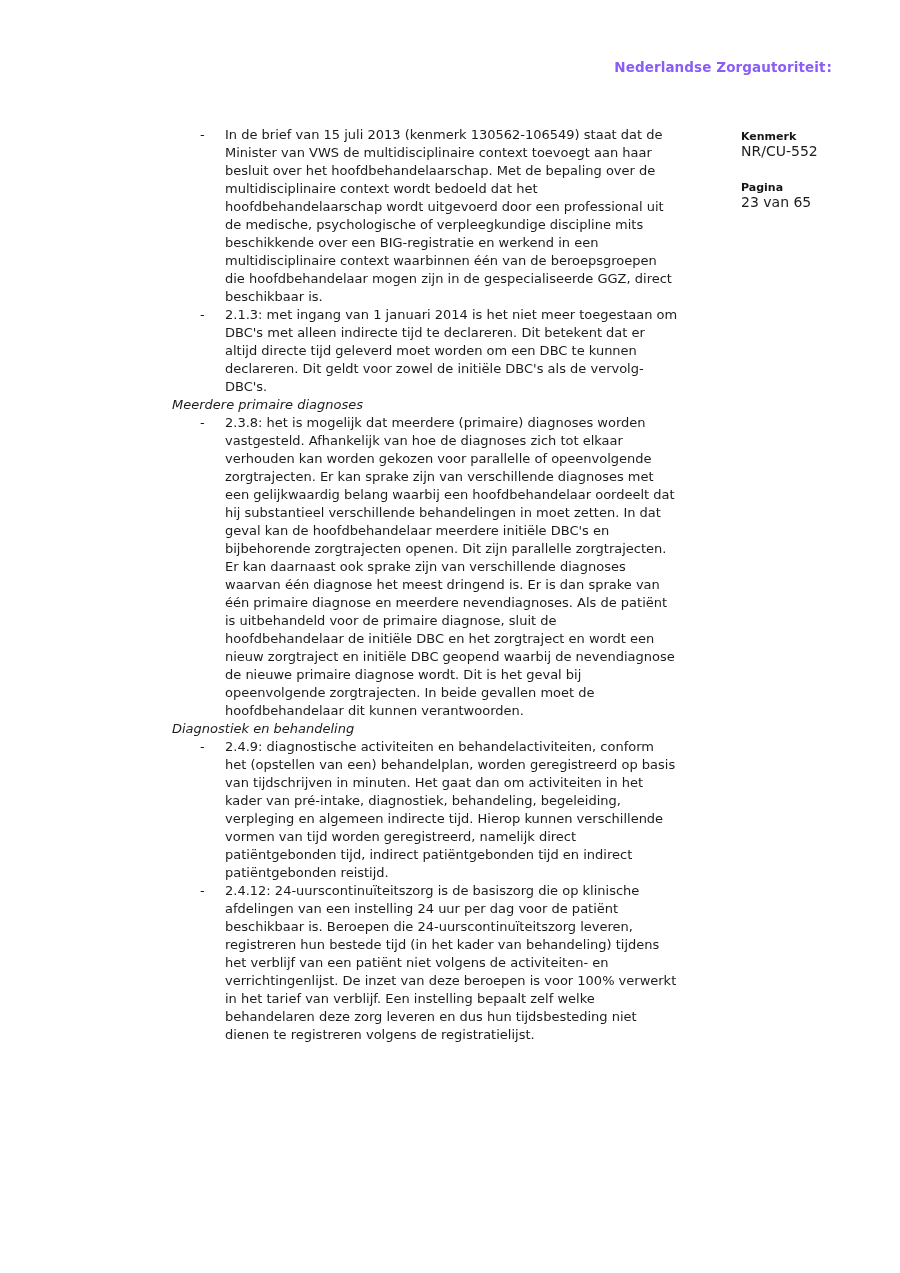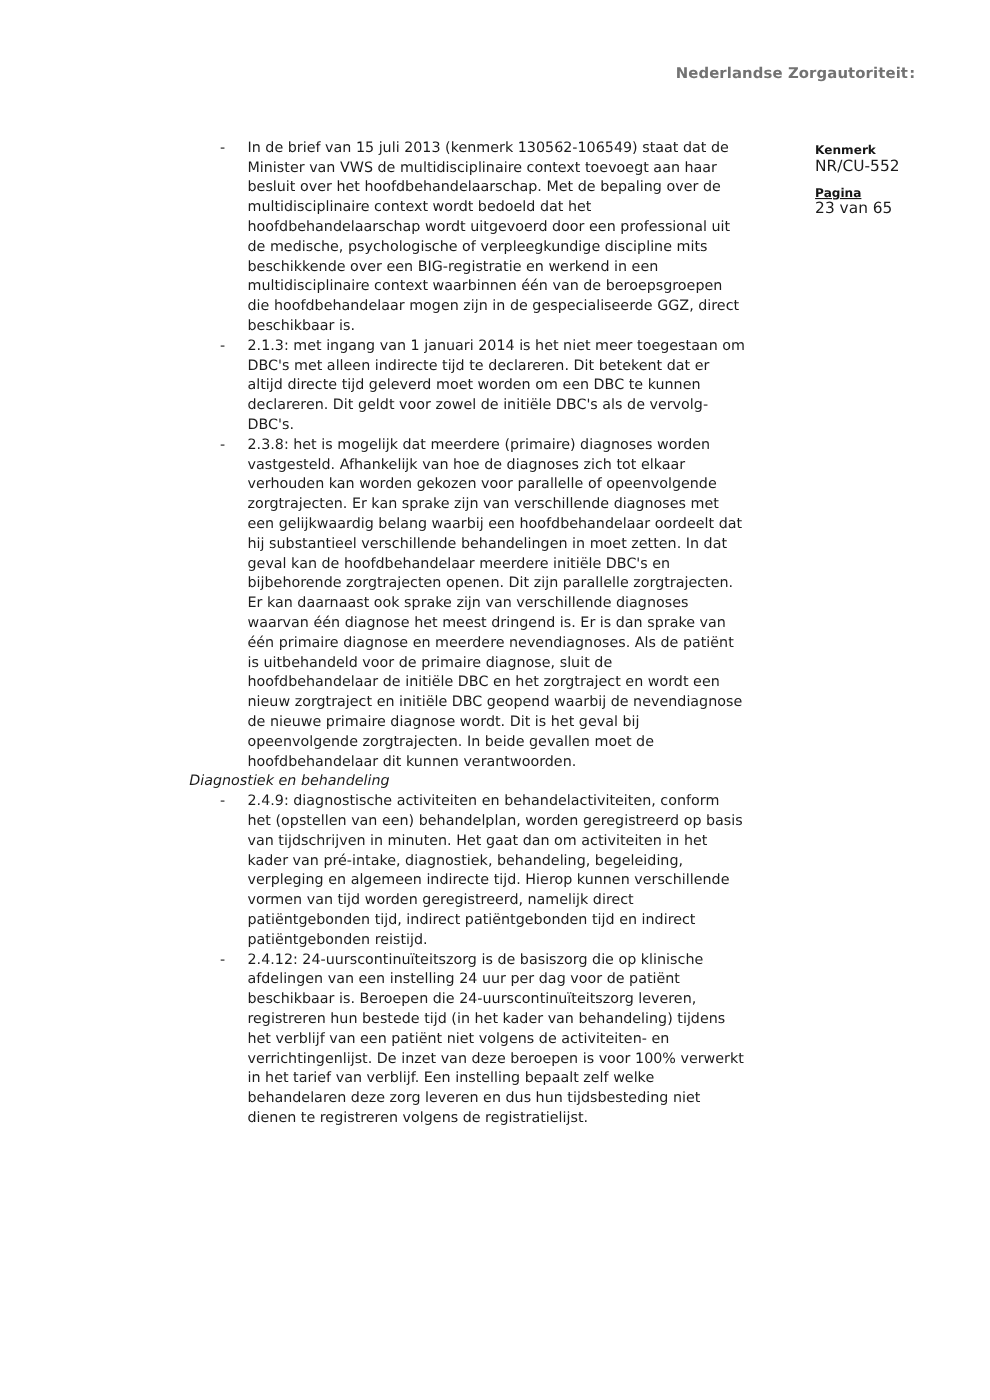--- a/index.html
+++ b/index.html
@@ -11,21 +11,21 @@
     font-family: "DejaVu Sans", "Liberation Sans", sans-serif;
     color: #1c1c1c;
     overflow: hidden;
   }
   .logo {
     position: absolute;
     top: 59px;
     right: 68px;
     font-size: 13.5px;
     font-weight: bold;
-    color: #737373;
+    color: #8b5cf6;
     letter-spacing: 0.1px;
     white-space: nowrap;
   }
   .logo .logo-mark { margin-left: 1px; }
   .meta-sidebar {
     position: absolute;
     left: 741px;
     top: 130px;
     width: 130px;
   }
@@ -33,21 +33,21 @@
     font-size: 11px;
     font-weight: bold;
     color: #161616;
     line-height: 13px;
   }
   .meta-value {
     font-size: 14px;
     line-height: 16px;
     color: #1c1c1c;
   }
-  .meta-gap { margin-top: 10px; text-decoration: underline; }
+  .meta-gap { margin-top: 22px; }
   .main {
     position: absolute;
     left: 172px;
     top: 126px;
     width: 507px;
     font-size: 13px;
     line-height: 18px;
   }
   .block { margin: 0; }
   .bullet {
@@ -88,20 +88,21 @@
       <span>In de brief van 15 juli 2013 (kenmerk 130562-106549) staat dat de Minister van VWS de multidisciplinaire context toevoegt aan haar besluit over het hoofdbehandelaarschap. Met de bepaling over de multidisciplinaire context wordt bedoeld dat het hoofdbehandelaarschap wordt uitgevoerd door een professional uit de medische, psychologische of verpleegkundige discipline mits beschikkende over een BIG-registratie en werkend in een multidisciplinaire context waarbinnen één van de beroepsgroepen die hoofdbehandelaar mogen zijn in de gespecialiseerde GGZ, direct beschikbaar is.</span>
     </div>
 
 
     <div class="block bullet">
       <span class="dash">-</span>
       <span>2.1.3: met ingang van 1 januari 2014 is het niet meer toegestaan om DBC's met alleen indirecte tijd te declareren. Dit betekent dat er altijd directe tijd geleverd moet worden om een DBC te kunnen declareren. Dit geldt voor zowel de initiële DBC's als de vervolg-DBC's.</span>
     </div>
 
 
+    <div class="block h-italic">Meerdere primaire diagnoses</div>
 
     <div class="block bullet">
       <span class="dash">-</span>
       <span>2.3.8: het is mogelijk dat meerdere (primaire) diagnoses worden vastgesteld. Afhankelijk van hoe de diagnoses zich tot elkaar verhouden kan worden gekozen voor parallelle of opeenvolgende zorgtrajecten. Er kan sprake zijn van verschillende diagnoses met een gelijkwaardig belang waarbij een hoofdbehandelaar oordeelt dat hij substantieel verschillende behandelingen in moet zetten. In dat geval kan de hoofdbehandelaar meerdere initiële DBC's en bijbehorende zorgtrajecten openen. Dit zijn parallelle zorgtrajecten. Er kan daarnaast ook sprake zijn van verschillende diagnoses waarvan één diagnose het meest dringend is. Er is dan sprake van één primaire diagnose en meerdere nevendiagnoses. Als de patiënt is uitbehandeld voor de primaire diagnose, sluit de hoofdbehandelaar de initiële DBC en het zorgtraject en wordt een nieuw zorgtraject en initiële DBC geopend waarbij de nevendiagnose de nieuwe primaire diagnose wordt. Dit is het geval bij opeenvolgende zorgtrajecten. In beide gevallen moet de hoofdbehandelaar dit kunnen verantwoorden.</span>
     </div>
 
 
     <div class="block h-italic">Diagnostiek en behandeling</div>
 
     <div class="block bullet">

